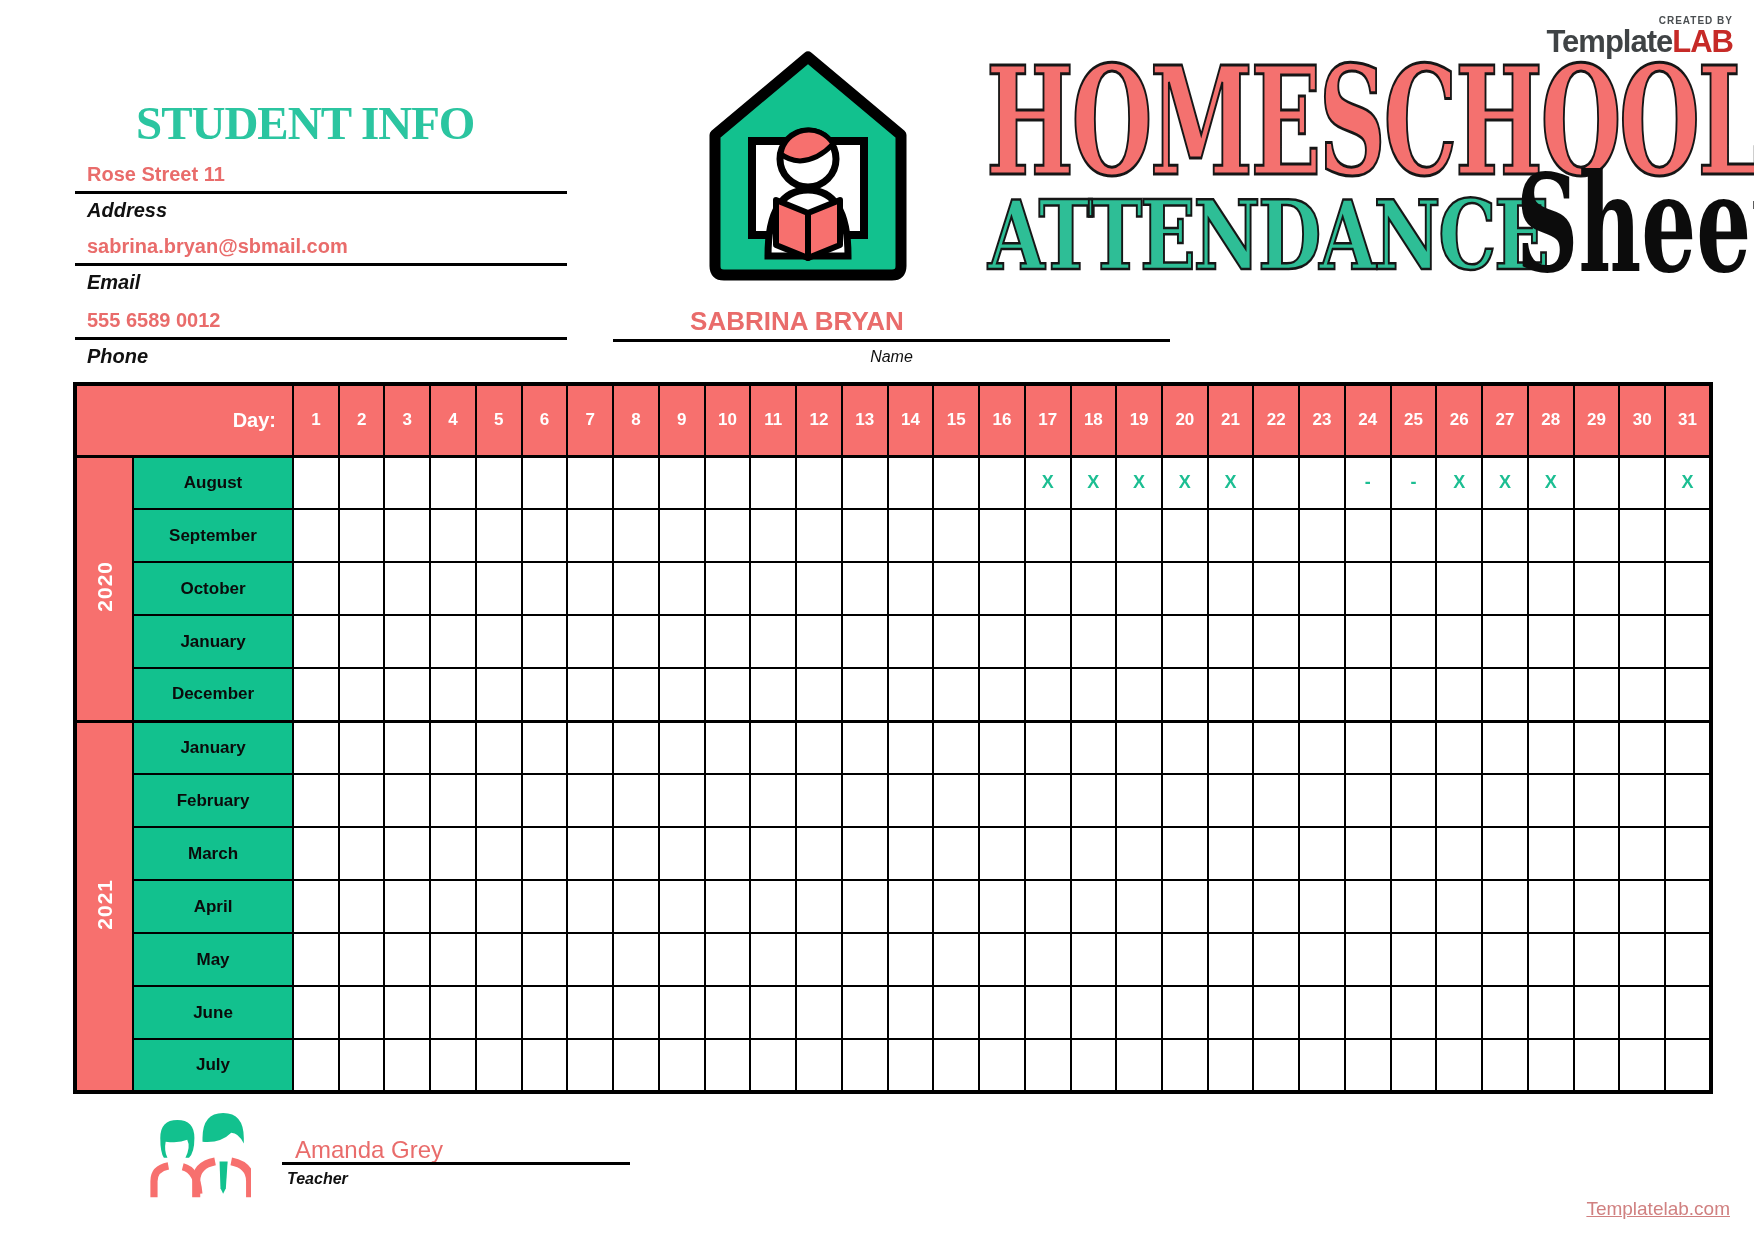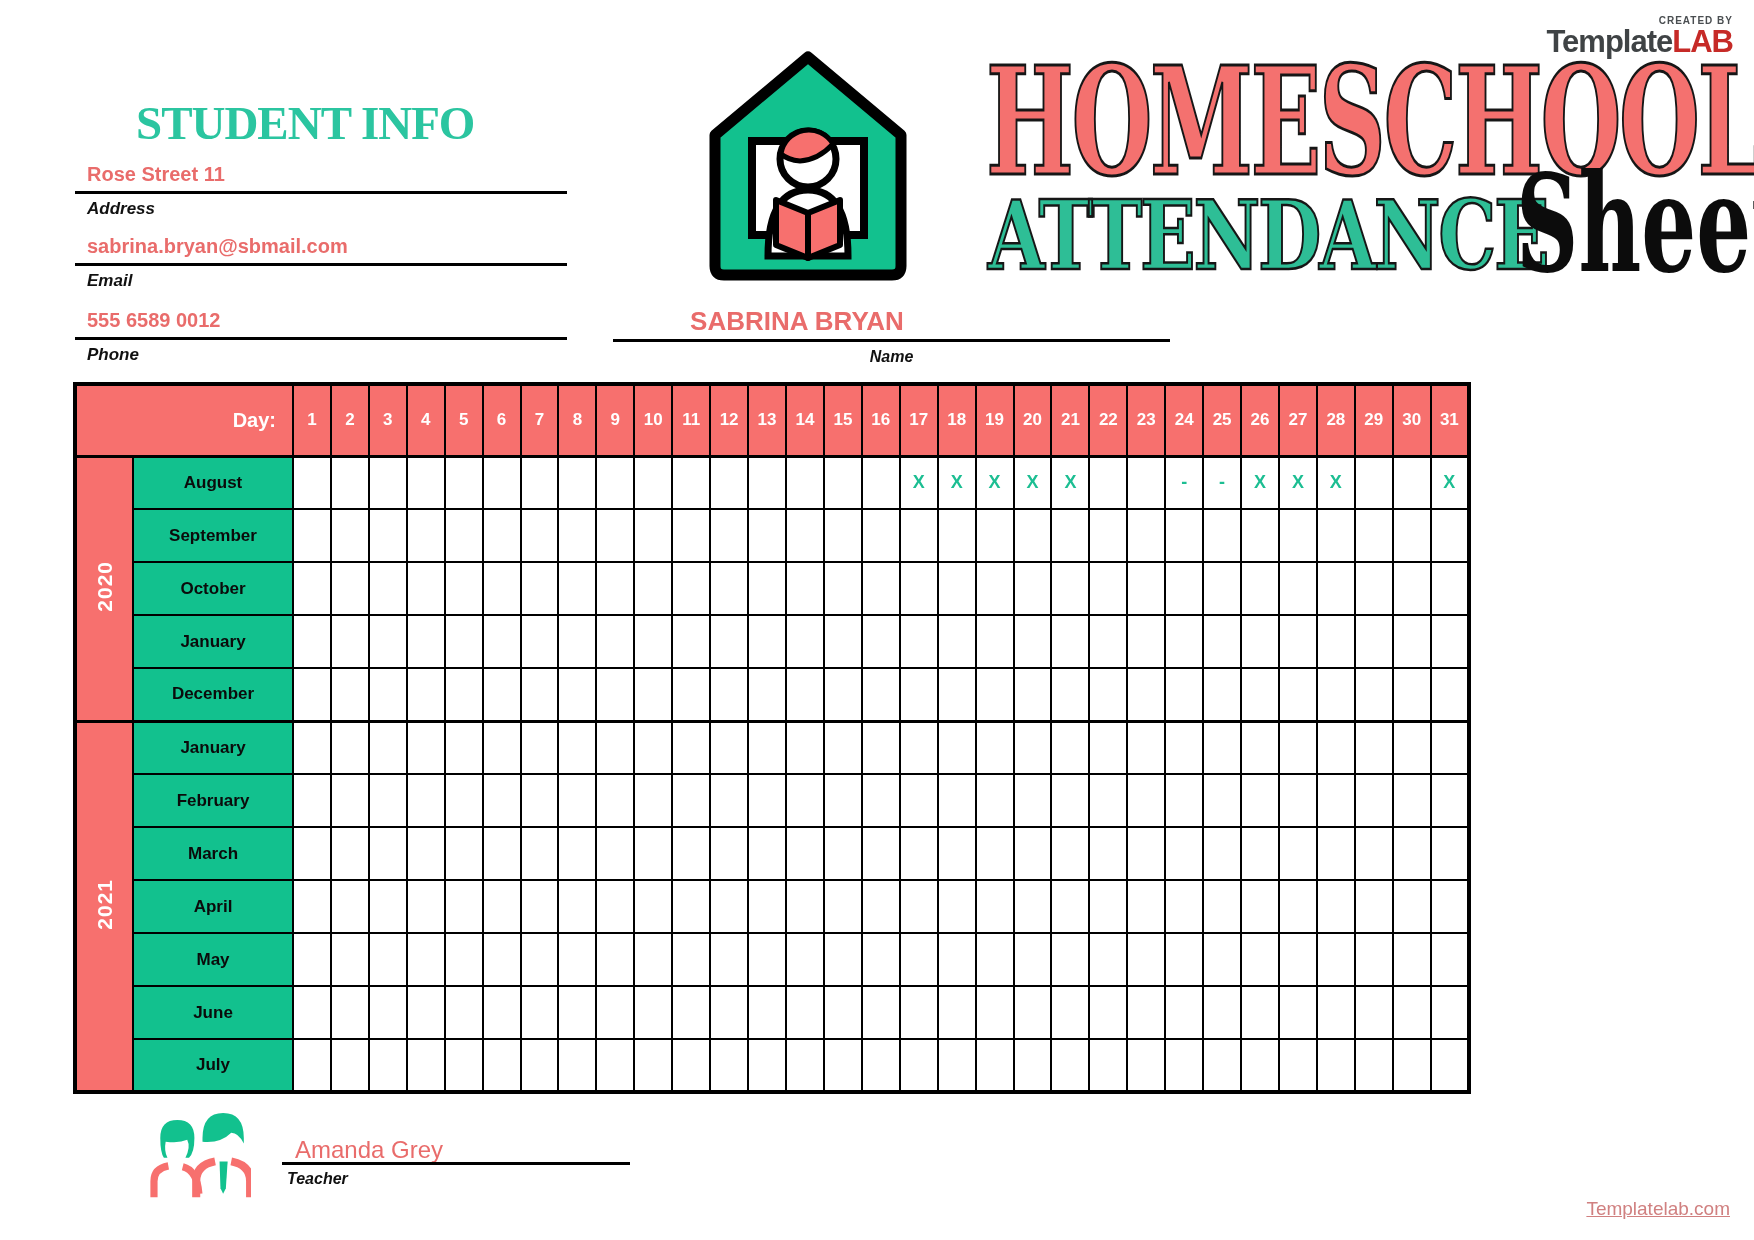--- a/index.html
+++ b/index.html
@@ -14,44 +14,44 @@
     letter-spacing:1px; color:#4a4e51; }
   .logo { right:41px; top:24px; font-size:31px; font-weight:bold; letter-spacing:-1px; }
   .logo .t { color:var(--logo-gray); }
   .logo .lab { color:var(--lab-red); }
 
   
   .student-heading { left:116px; top:96px; font-size:47px; font-weight:bold;
     color:var(--heading-teal); letter-spacing:-1px;font-family:Liberation Serif, serif; }
   .field-value { left:67px; font-size:20px; font-weight:bold; color:var(--value-text); }
   .field-line  { left:55px; width:492px; height:3px; background:var(--ink); }
-  .field-label { left:67px; font-size:17px; font-weight:bold; font-style:italic; color:#111; }
+  .field-label { left:67px; font-size:20px; font-weight:bold; font-style:italic; color:#111; }
 
   
   .student-name { left:593px; width:368px; top:306px; text-align:center;
     font-size:26px; font-weight:bold; color:var(--value-text); letter-spacing:0px; }
   .name-line  { left:593px; top:339px; width:557px; height:3px; background:var(--ink); }
   .name-label { left:593px; top:348px; width:557px; text-align:center;
-    font-size:16px; font-weight:bold; font-style:italic; color:#111; }
+    font-size:16px; font-weight:normal; font-style:italic; color:#111; }
 
   
   .title-1 { left:966px; top:46px; font-family:"DejaVu Serif", serif; font-weight:bold;
     font-size:150px; line-height:1; color:var(--title-coral);
     -webkit-text-stroke:3px #161616; transform:scaleX(0.62); transform-origin:left top;
     white-space:nowrap; letter-spacing:-4px; }
   .title-2 { left:968px; top:188px; font-family:"DejaVu Serif", serif; font-weight:bold;
     font-size:95px; line-height:1; color:var(--title-teal);
     -webkit-text-stroke:2.5px #161616; transform:scaleX(0.77); transform-origin:left top;
     white-space:nowrap; letter-spacing:-3px; }
   .title-3 { left:1496px; top:156px; font-family:"DejaVu Serif", serif; font-weight:600;
     font-size:135px; line-height:1; color:#0c0c0c; transform:scaleX(0.64);
     transform-origin:left top; white-space:nowrap; }
 
   
-  table.attendance { position:absolute; left:53px; top:382px; width:1398px;
+  table.attendance { position:absolute; left:53px; top:382px; width:1640px;
     border-collapse:collapse; table-layout:fixed; border:4px solid #000;padding-left:40px; }
   table.attendance th, table.attendance td { border:2px solid #000; padding:0; }
   tr.head-row { height:72px; }
   .day-label-cell { background:var(--coral); color:#fff; text-align:right;
     padding-right:16px !important; font-size:20px; font-weight:bold; }
   .day-head { background:var(--coral); color:#fff; text-align:center;
     font-size:17px; font-weight:bold; }
   thead th { border-bottom-width:3px !important; }
   tbody tr { height:53px; }
   tr.group-start td { border-top-width:3px; }

